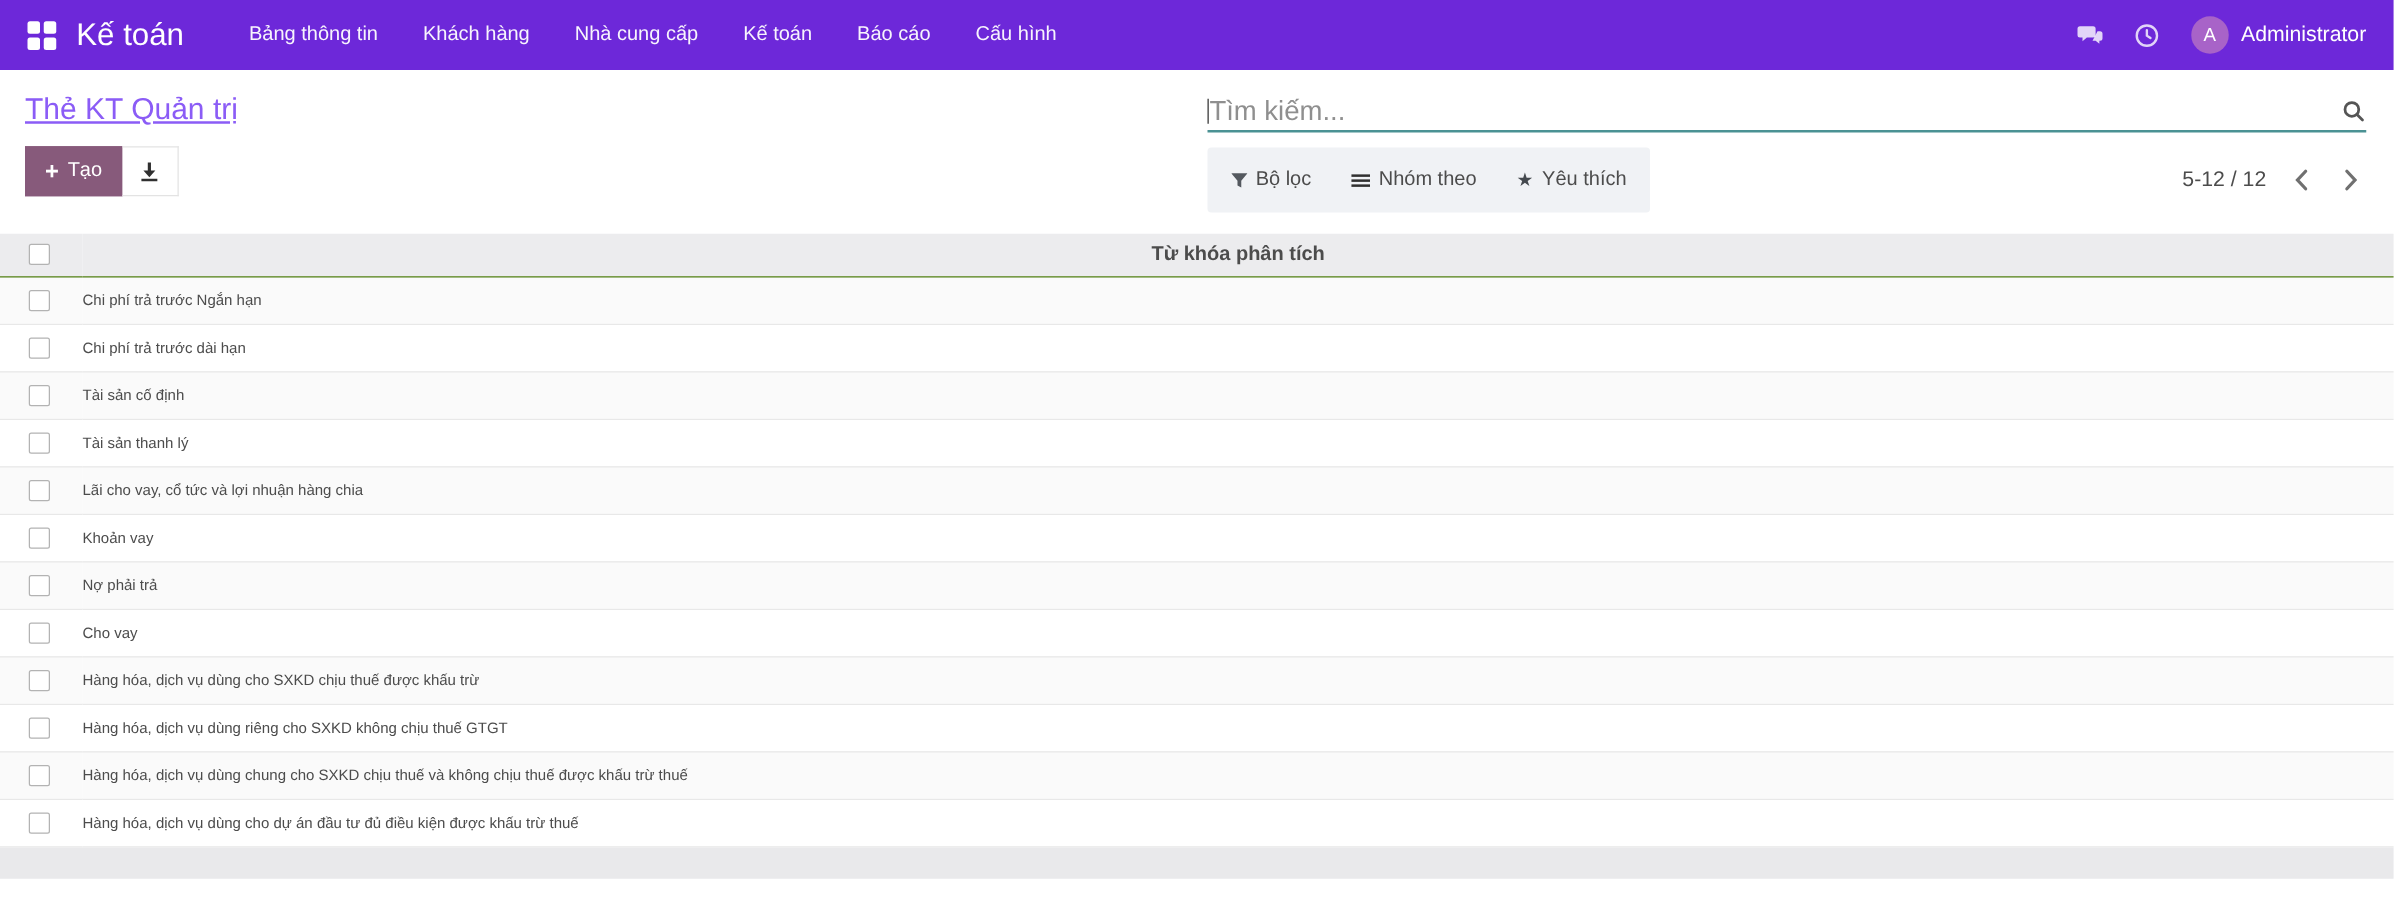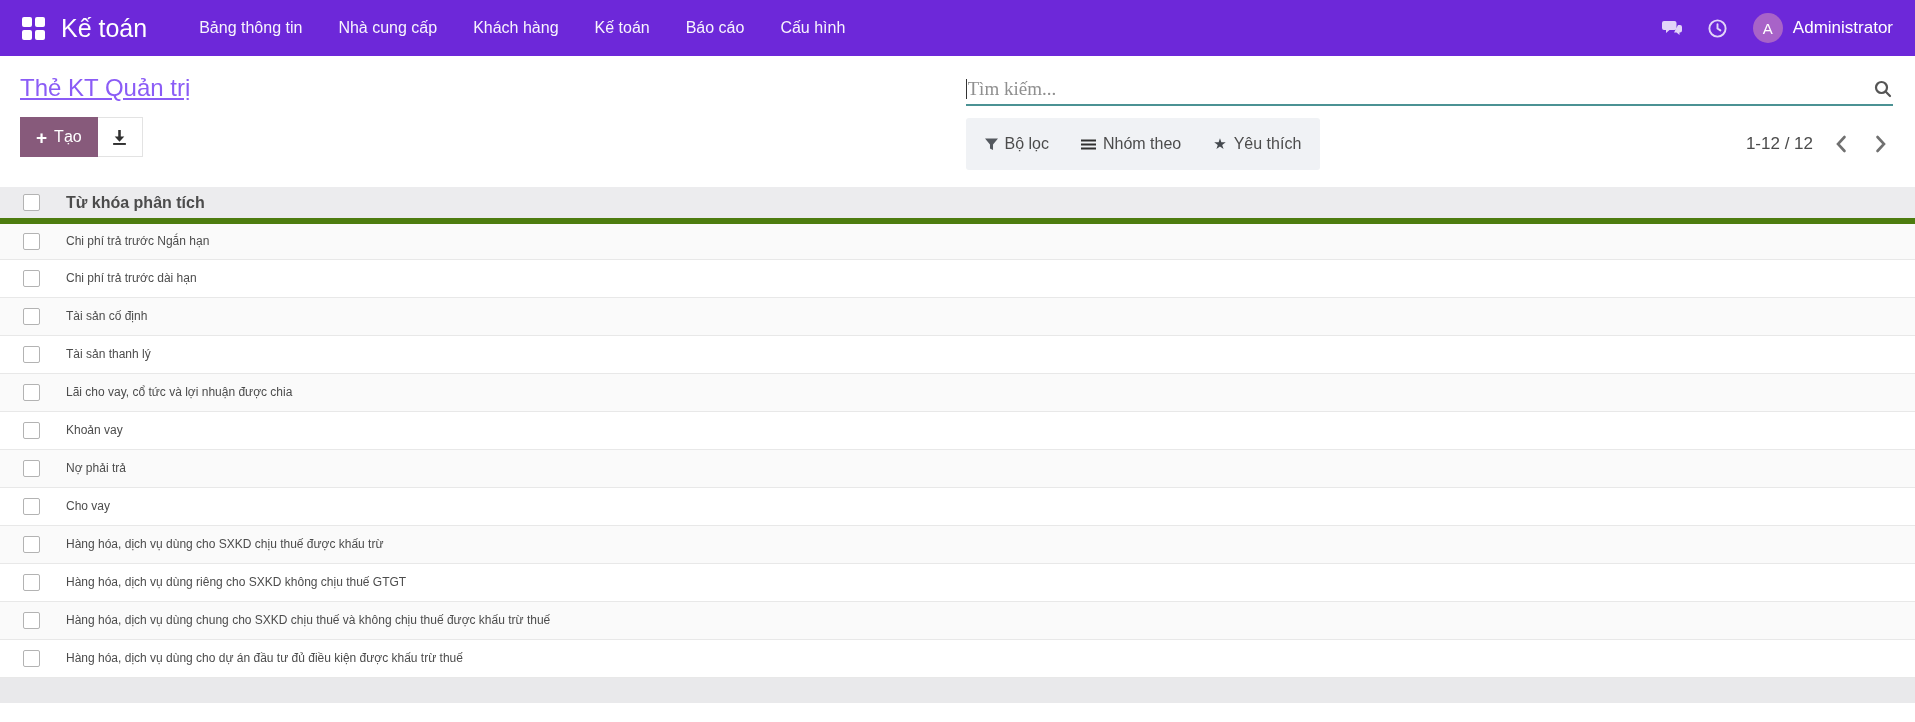--- a/index.html
+++ b/index.html
@@ -28,38 +28,38 @@
   .btn-primary { background:#875a7b; border:1px solid #875a7b; color:#fff; font-size:16px; height:40px;
                  padding:0 15px; display:flex; align-items:center; gap:7px; cursor:pointer;
                  font-family:inherit; }
   .btn-primary .plus { font-size:19px; font-weight:700; line-height:1; }
   .btn-export { background:#fff; border:1px solid #e3e3e3; border-left:none; width:45px; height:40px;
                 display:flex; align-items:center; justify-content:center; cursor:pointer; }
 
   .cp-right { width:50%; padding:0 22px 0 8px; }
   .searchbox { display:flex; align-items:center; border-bottom:2px solid #4b9294; height:33px; margin-top:3px; }
   .caret { width:1px; height:20px; background:#333; }
-  .search-input { border:none; outline:none; flex:1; font-size:19px; color:#4d7c0f; background:transparent;
-                  font-family:Liberation Serif, serif; padding-left:1px; }
+  .search-input { border:none; outline:none; flex:1; font-size:22px; color:#4d7c0f; background:transparent;
+                  font-family:Liberation Sans, sans-serif; padding-left:1px; }
   .search-input::placeholder { color:#8f8f8f; }
   .search-glass { cursor:pointer; display:flex; align-items:center; }
 
   .filter-row { display:flex; align-items:center; margin-top:12px; }
   .filter-group { background:#f0f2f5; border-radius:3px; height:52px; display:flex; align-items:center; padding:0 3px; }
   .filter-btn { display:flex; align-items:center; gap:7px; padding:0 16px; font-size:16px; color:#4c4c4c;
                 background:transparent; border:none; cursor:pointer; height:100%; font-family:inherit; }
   .star-glyph { font-size:15px; color:#44494e; }
   .pager { margin-left:auto; display:flex; align-items:center; gap:16px; }
   .pager-range { font-size:17px; color:#4c4c4c; }
   .pager-btn { background:none; border:none; cursor:pointer; padding:2px 6px; display:flex; align-items:center; }
 
   
   .list-view { margin-top:17px; }
   table { width:100%; border-collapse:collapse; }
-  thead th { background:#ececee; height:34px; border-bottom:6px solid #4d7c0f; text-align:left; }
+  thead th { background:#ececee; height:34px; border-bottom:1px solid #4d7c0f; text-align:center; }
   .col-label { font-size:16px; font-weight:700; color:#4c4c4c; }
   tbody tr { height:38px; border-top:1px solid #e8e8e8; cursor:pointer; }
   tbody tr:nth-of-type(odd) { background:#fafafa; }
   tbody tr:nth-of-type(even) { background:#ffffff; }
   tbody tr:last-child { border-bottom:1px solid #e8e8e8; }
   .cb { width:66px; }
   .checkbox { width:17px; height:17px; border:1px solid #b3b3b3; border-radius:2px; background:#fff; margin-left:23px; }
   .label-cell { font-size:12px; color:#4c4c4c; }
   .footer-strip { height:25px; background:#e9e9eb; }
 </style>
@@ -70,22 +70,22 @@
   <div class="apps-icon">
     <span></span>
       <span></span>
       <span></span>
       <span></span>
   </div>
   <div class="brand">Kế toán</div>
   <nav class="menu">
 
   <div class="menu-item">Bảng thông tin</div>
+      <div class="menu-item">Khách hàng</div>
       <div class="menu-item">Nhà cung cấp</div>
-      <div class="menu-item">Khách hàng</div>
       <div class="menu-item">Kế toán</div>
       <div class="menu-item">Báo cáo</div>
       <div class="menu-item">Cấu hình</div>
     </nav>
   <div class="nav-right">
     <div class="nav-icon">
       <svg width="22" height="22" viewBox="0 0 22 22">
         <path d="M3 4h10.5a2 2 0 0 1 2 2v5a2 2 0 0 1-2 2H8.5L5 16v-3H3a2 2 0 0 1-2-2V6a2 2 0 0 1 2-2z" fill="rgba(255,255,255,.8)"></path>
         <path d="M17 8h2a2 2 0 0 1 2 2v3.5a2 2 0 0 1-2 2h-.5V18l-3-2.5h-2.5" fill="rgba(255,255,255,.8)"></path>
       </svg>
@@ -147,21 +147,21 @@
             <rect x="0" y="9.5" width="15" height="2" fill="#303030"></rect>
           </svg>
           <span>Nhóm theo</span>
         </button>
         <button class="filter-btn">
           <span class="star-glyph">★</span>
           <span>Yêu thích</span>
         </button>
       </div>
       <div class="pager">
-        <span class="pager-range">1-12 / 12</span>
+        <span class="pager-range">5-12 / 12</span>
         <button class="pager-btn">
           <svg width="12" height="18" viewBox="0 0 12 18">
             <path d="M9.5 2L3 9l6.5 7" fill="none" stroke="#707070" stroke-width="2.6" stroke-linecap="round"></path>
           </svg>
         </button>
         <button class="pager-btn">
           <svg width="12" height="18" viewBox="0 0 12 18">
             <path d="M2.5 2L9 9l-6.5 7" fill="none" stroke="#707070" stroke-width="2.6" stroke-linecap="round"></path>
           </svg>
         </button>
@@ -207,21 +207,21 @@
           <td class="cb">
             <div class="checkbox"></div>
           </td>
           <td class="label-cell">Tài sản thanh lý</td>
         </tr>
 
         <tr>
           <td class="cb">
             <div class="checkbox"></div>
           </td>
-          <td class="label-cell">Lãi cho vay, cổ tức và lợi nhuận được chia</td>
+          <td class="label-cell">Lãi cho vay, cổ tức và lợi nhuận hàng chia</td>
         </tr>
 
         <tr>
           <td class="cb">
             <div class="checkbox"></div>
           </td>
           <td class="label-cell">Khoản vay</td>
         </tr>
 
         <tr>

